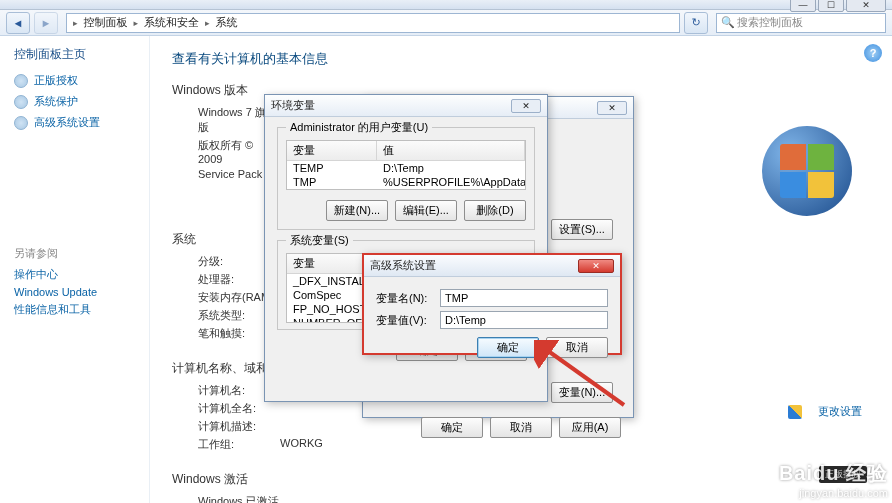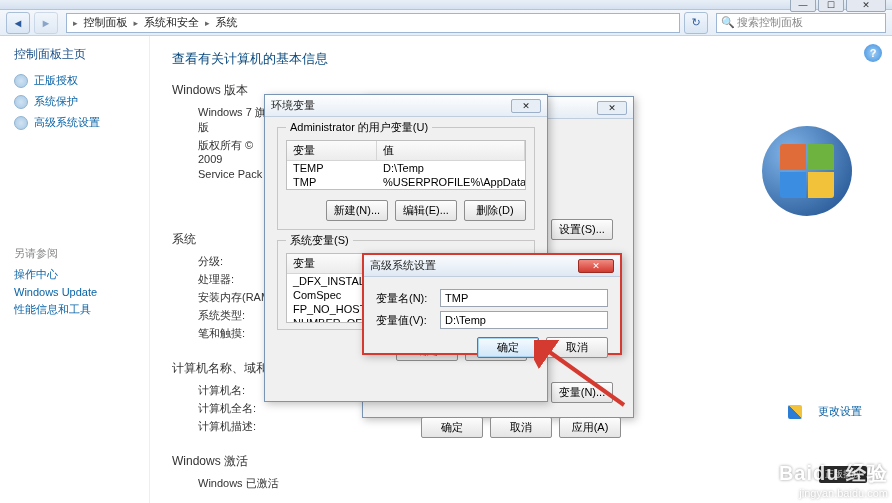--- a/index.html
+++ b/index.html
@@ -188,20 +188,24 @@
     <div class="sect-h">计算机名称、域和工作</div>
     <div class="row">
         <div class="lbl">计算机名:</div>
       </div>
     <div class="row">
         <div class="lbl">计算机全名:</div>
       </div>
     <div class="row">
         <div class="lbl">计算机描述:</div>
       </div>
+    <div class="row">
+        <div class="lbl">工作组:</div>
+        <div class="val">WORKG</div>
+      </div>
 
     <div class="change-link">
         <span class="shield-ico"></span>
         <span>更改设置</span>
       </div>
 
     <div style="height:8px"></div>
     <div class="sect-h">Windows 激活</div>
     <div class="row">
         <div class="lbl">Windows 已激活</div>

